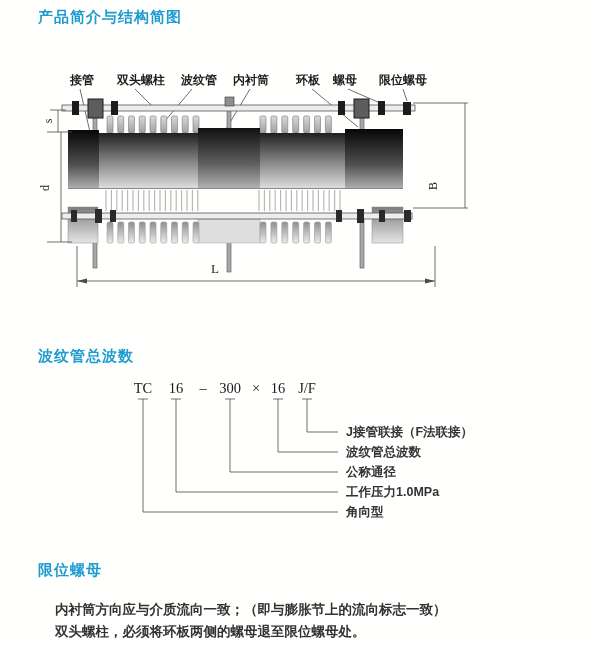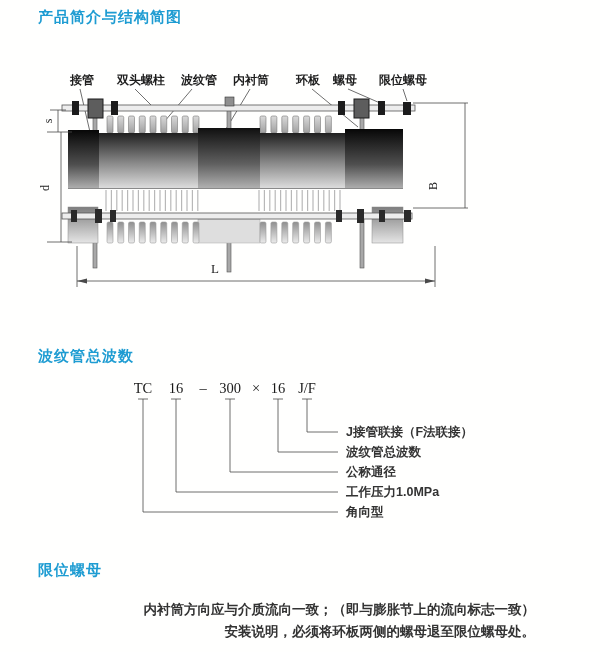--- a/index.html
+++ b/index.html
@@ -14,21 +14,21 @@
   }
   #h-intro{top:8px;}
   #h-code{top:347px;}
   #h-install{top:561px;}
   #diagram{position:absolute;left:35px;top:62px;}
   #codesvg{position:absolute;left:0;top:372px;}
   #install-text{
     position:absolute;left:55px;top:599px;width:480px;
     font-size:13.5px;line-height:21.5px;font-weight:600;color:#333;
   }
-  #install-text p{margin:0;text-align:right;}
+  #install-text p{margin:0;}
   .plabel{font:600 12px "Liberation Sans",sans-serif;fill:#1d1d1d;}
   .dimtext{font:12px "Liberation Serif",serif;fill:#222;}
   .codeseg{font:14.5px "Liberation Serif",serif;fill:#1a1a1a;}
   .callout{font:600 12.5px "Liberation Sans",sans-serif;fill:#333;}
 </style>
 </head>
 <body>
 
 <div>
 
@@ -258,16 +258,16 @@
     <text class="callout" x="346" y="84">波纹管总波数</text>
     <text class="callout" x="346" y="104">公称通径</text>
     <text class="callout" x="346" y="124">工作压力1.0MPa</text>
     <text class="callout" x="346" y="144">角向型</text>
   </svg>
 
   <h2 id="h-install" class="heading">限位螺母</h2>
 
   <div id="install-text">
     <p>内衬筒方向应与介质流向一致；（即与膨胀节上的流向标志一致）</p>
-    <p>安装说明，必须将环板两侧的螺母退至限位螺母处。</p>
+    <p>双头螺柱，必须将环板两侧的螺母退至限位螺母处。</p>
   </div>
 
 </div>
 
 </body></html>

